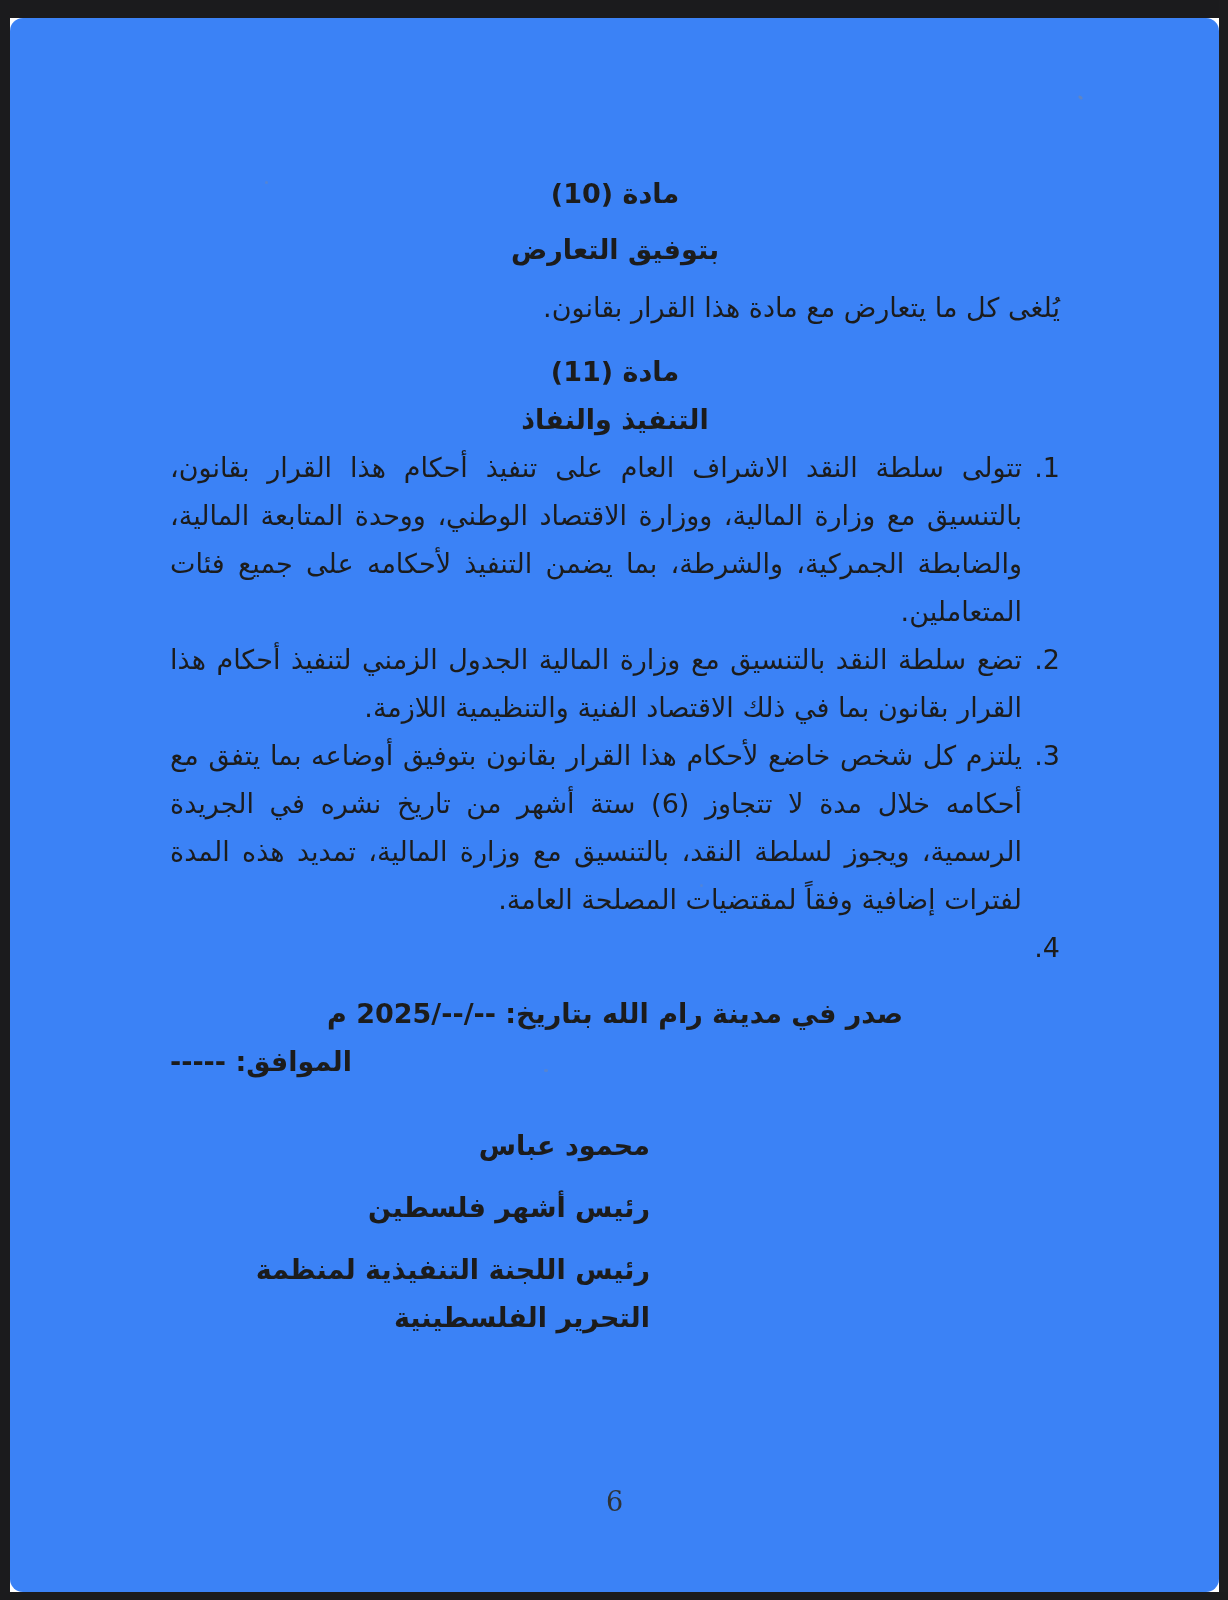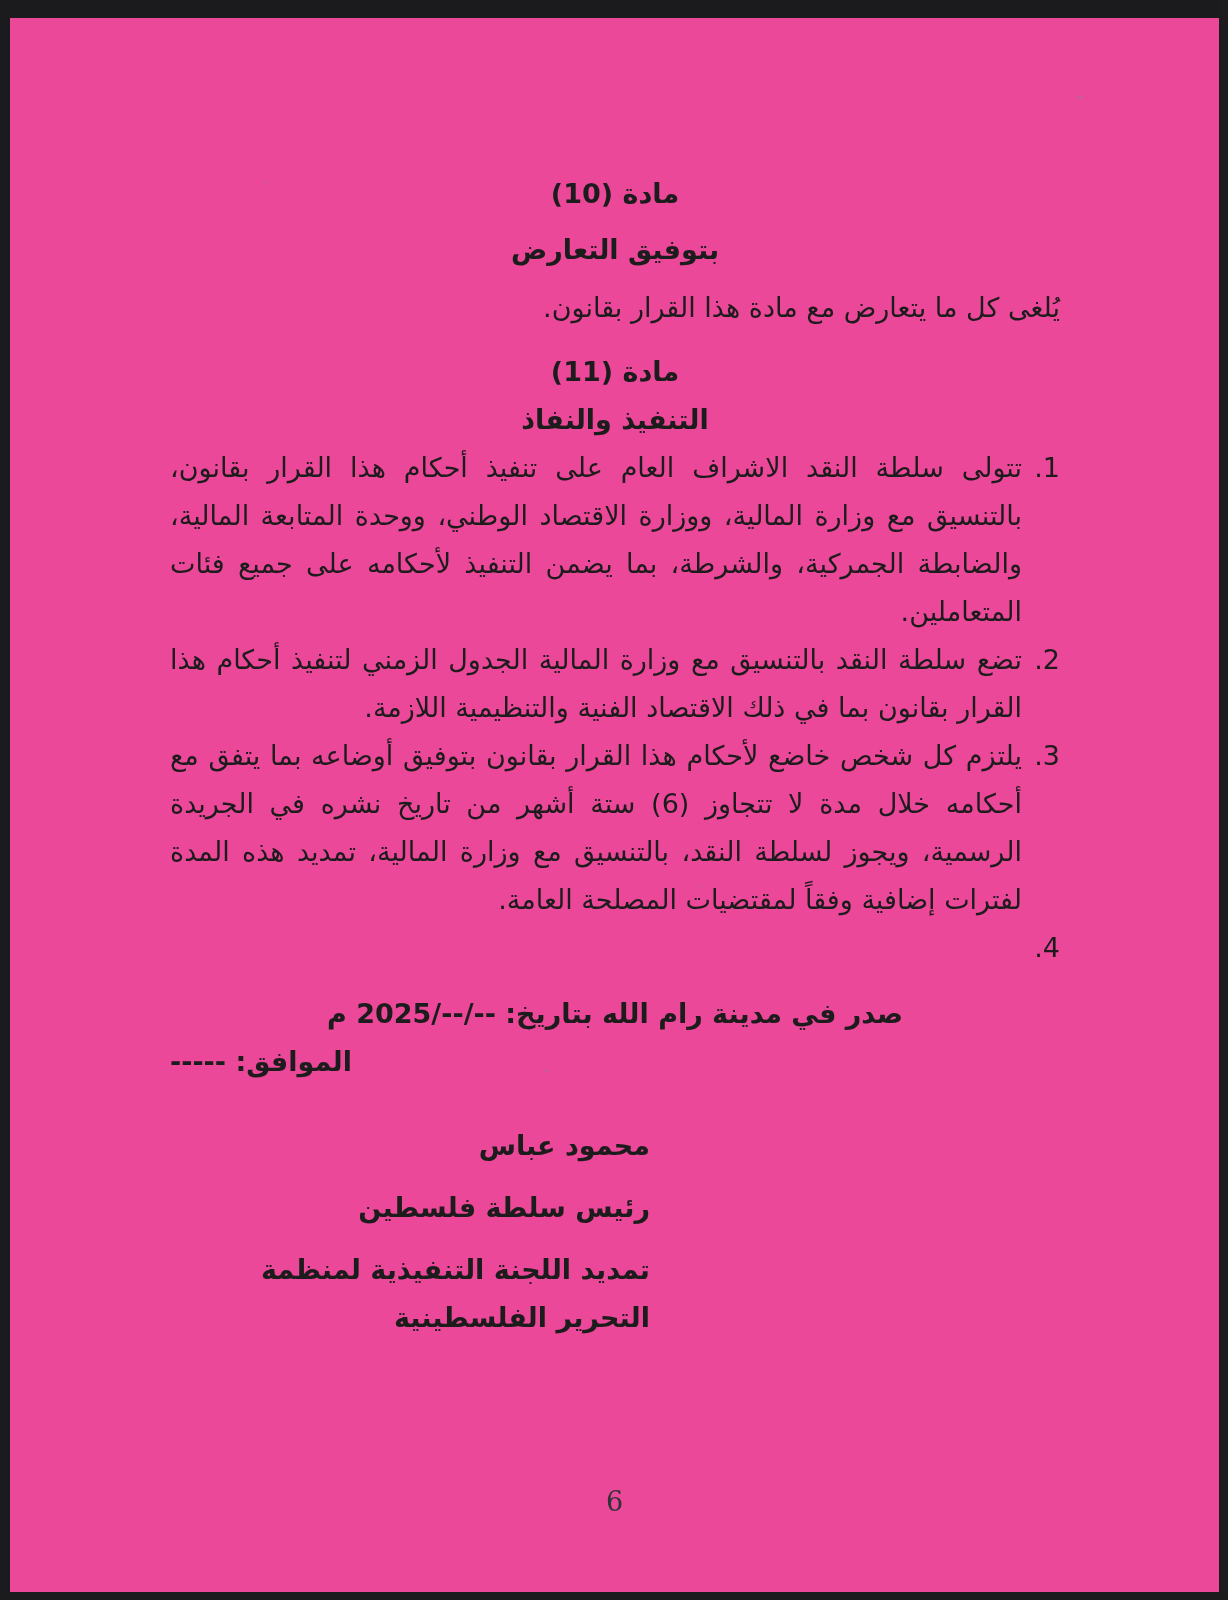--- a/index.html
+++ b/index.html
@@ -15,23 +15,24 @@
     background:#ffffff;
   }
   
   .frame-top    { position:absolute; top:0; left:0; width:1228px; height:18px; background:#1b1b1d; z-index:5; }
   .frame-left   { position:absolute; top:0; left:0; width:10px;  height:1600px; background:#1b1b1d; z-index:5; }
   .frame-right  { position:absolute; top:0; right:0; width:9px;  height:1600px; background:#1c1c1e; z-index:5; }
   .frame-bottom { position:absolute; bottom:0; left:0; width:1228px; height:8px; background:#1b1b1d; z-index:5; }
 
   .page {
     position:absolute; top:18px; left:10px; right:9px; bottom:8px;
-    background:#ec4899;
+    background:#3b82f6;
     direction:rtl;
     color:#1c1c1c;
+    border-radius:13px;
   }
   .content {
     position:absolute; top:152px; right:159px; width:890px;
     font-size:27px; line-height:48px;
   }
   .a-title {
     font-weight:bold; text-align:center; letter-spacing:0.3px;
   }
   .a-body { text-align:justify; }
   .gap-sm { margin-top:8px; }
@@ -120,21 +121,21 @@
         </div>
       </div>
 
       <div class="issuance">
         <div class="issuance-line1">صدر في مدينة رام الله بتاريخ: --/--/2025 م</div>
         <div class="issuance-line2">الموافق: -----</div>
       </div>
 
       <div class="signature">
         <div>محمود عباس</div>
-        <div>رئيس سلطة فلسطين</div>
-        <div>تمديد اللجنة التنفيذية لمنظمة التحرير الفلسطينية</div>
+        <div>رئيس أشهر فلسطين</div>
+        <div>رئيس اللجنة التنفيذية لمنظمة التحرير الفلسطينية</div>
       </div>
 
     </div>
 
     <div class="page-number">6</div>
   </div>
 </div>
 
 </body></html>

